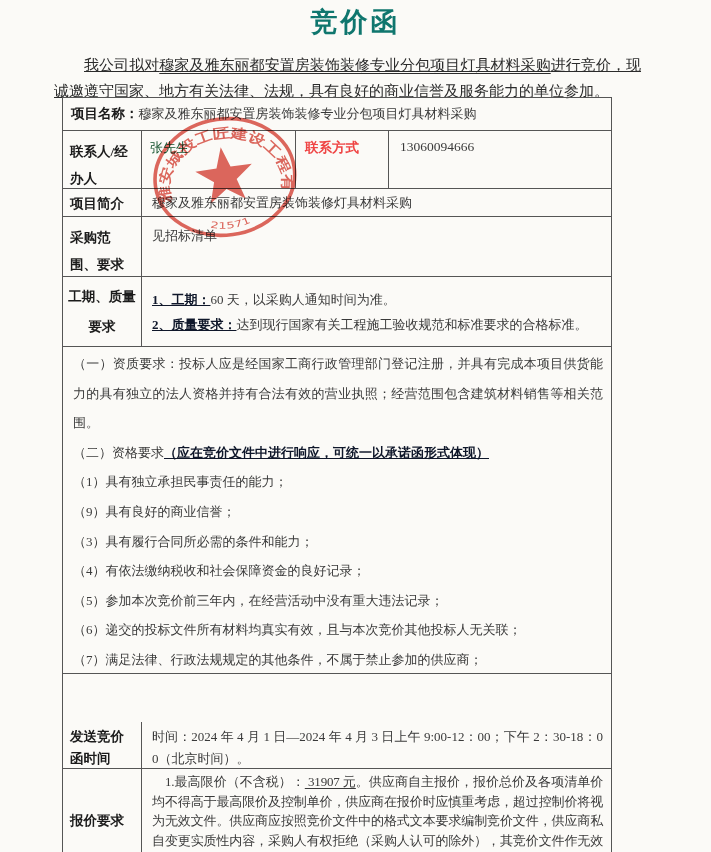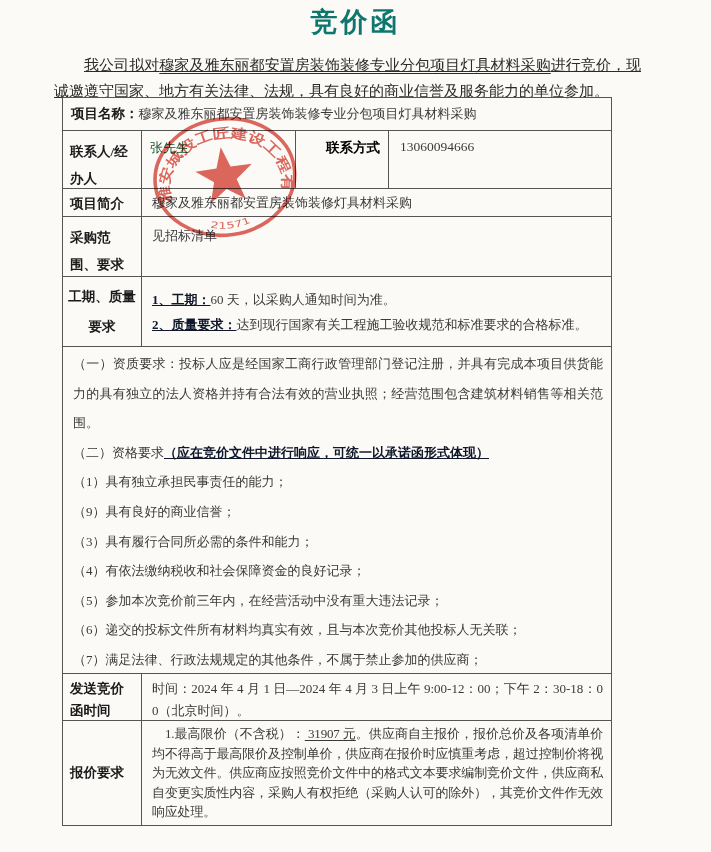--- a/index.html
+++ b/index.html
@@ -19,40 +19,40 @@
   .cell{box-sizing:border-box;overflow:hidden;}
   .lab{width:79px;flex:0 0 79px;border-right:1px solid #555;font-weight:bold;color:#1b1b1b;
        font-size:13.5px;line-height:26px;padding:4px 4px 0 7px;word-break:break-all;}
   .val{flex:1;font-size:13px;color:#3a3a3a;padding:4px 8px 0 10px;word-break:break-all;}
   .inline-lab{font-weight:bold;color:#1b1b1b;font-size:13.5px;}
   .fullcell{flex:1;font-size:13px;color:#3a3a3a;padding:0 8px;line-height:32px;
             white-space:nowrap;overflow:hidden;}
   .r1{height:33px;} .r2{height:32px;}
   .r3{height:58px;}
   .r3 .c-person{flex:0 0 154px;border-right:1px solid #555;padding:8px 4px 0 8px;font-size:13px;color:#14532d;}
-  .r3 .c-method{flex:0 0 93px;border-right:1px solid #555;padding:8px 8px 0 9px;
-                font-weight:bold;color:#000000;font-size:13.5px;text-align:right;}
+  .r3 .c-method{flex:0 0 93px;border-right:1px solid #555;padding:8px 20px 0 9px;
+                font-weight:bold;color:#ef4444;font-size:13.5px;}
   .r3 .c-phone{flex:1;padding:8px 4px 0 11px;font-size:13.5px;color:#3a3a3a;
                font-family:"Liberation Serif","DejaVu Serif",serif;}
   .r3 .lab{line-height:27px;padding-top:7px;}
   .r4{height:28px;}
   .r4 .lab{line-height:23px;padding-top:3px;}
   .r4 .val{padding-top:5px;}
   .r5{height:60px;}
   .r5 .lab{line-height:27px;padding-top:7px;}
   .r5 .val{padding-top:10px;}
   .r6{height:70px;}
   .r6 .lab{line-height:30px;padding-top:5px;text-align:center;padding-left:4px;}
   .r6 .val{padding-top:10px;line-height:25px;}
   .r7{height:327px;}
   .r7 .lab{display:flex;flex-direction:column;justify-content:center;text-align:center;
            line-height:30px;padding:0 4px;}
   .r7 .val{padding-top:2px;line-height:29.6px;text-align:justify;}
   .r7 .val p{margin:0;}
-  .r8{height:47px;}
+  .r8{height:47px;margin-top:48px;}
   .r8 .lab{line-height:22px;padding-top:4px;}
   .r8 .val{padding-top:4px;line-height:22px;text-align:justify;}
   .r9{height:104px;}
   .r9 .lab{display:flex;flex-direction:column;justify-content:center;line-height:20px;padding:0 4px 0 7px;}
   .r9 .val{padding-top:3px;font-size:13px;line-height:19.5px;letter-spacing:-0.2px;text-align:justify;}
   .r9 .val p{margin:0;text-indent:1em;}
   .u2{text-decoration:underline;text-underline-offset:2px;}
   .b{font-weight:bold;color:#0f172a;text-decoration:underline;}
   
   .seal{position:absolute;left:123px;top:86px;width:204px;height:184px;z-index:5;

